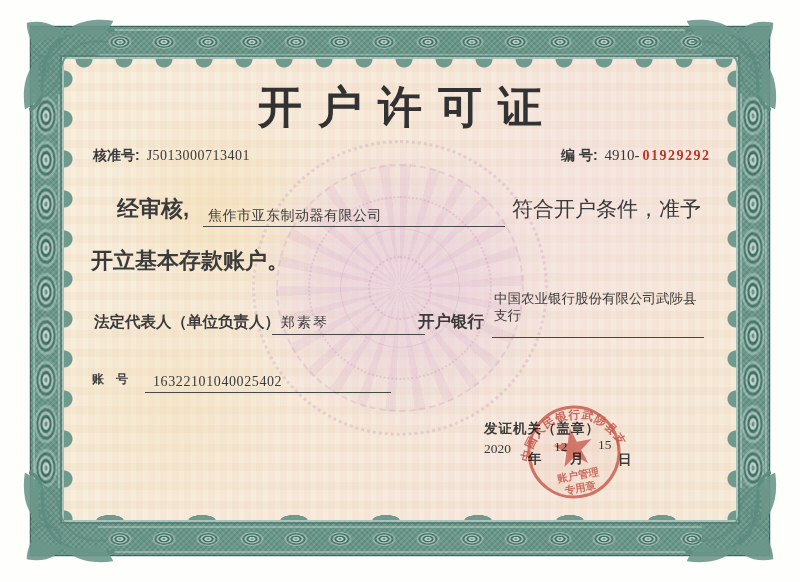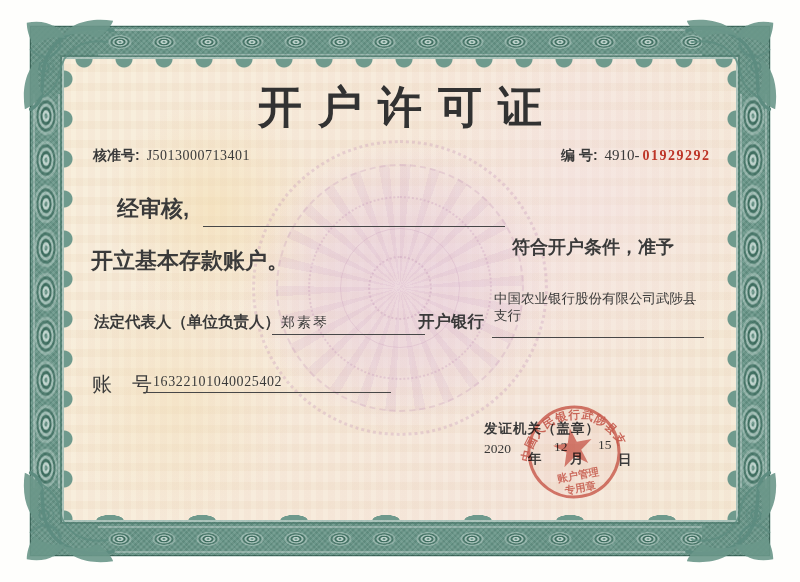--- a/index.html
+++ b/index.html
@@ -86,27 +86,27 @@
     font-size:44px;letter-spacing:16px;padding-left:16px;color:#323232;}
   .lbl{font-weight:700;color:#3a3a3a;}
   .serifv{font-family:"Liberation Serif","DejaVu Serif",serif;}
   .approval{left:93px;top:147px;font-size:14px;}
   .approval .serifv{font-size:14px;margin-left:7px;letter-spacing:.5px;font-family:Liberation Serif, serif;}
   .serial{left:561px;top:147px;font-size:14px;white-space:nowrap;}
   .serial .prefix{font-size:15px;margin-left:7px;}
   .serial .rednum{font-weight:700;letter-spacing:1.5px;margin-left:3px;}
   .reviewed{left:117px;top:194px;font-size:22px;font-weight:700;}
   .company{left:208px;top:207px;font-size:14px;letter-spacing:.5px;}
-  .condition{left:512px;top:195px;font-size:18px;font-weight:700;margin-top:40px;}
+  .condition{left:512px;top:195px;font-size:21px;font-weight:400;}
   .openacct{left:91px;top:246px;font-size:22px;font-weight:700;}
   .legal-lbl{left:94px;top:312px;font-size:15.5px;font-weight:700;text-align:center;}
   .legal-name{left:281px;top:314px;font-size:14px;letter-spacing:2px;}
   .bank-lbl{left:418px;top:311px;font-size:16.5px;font-weight:700;}
   .bank-name{left:494px;top:291px;width:210px;font-size:13.5px;line-height:16.5px;}
-  .acct-lbl{left:92px;top:371px;font-size:20px;font-weight:400;white-space:pre;}
+  .acct-lbl{left:92px;top:371px;font-size:12px;font-weight:700;white-space:pre;}
   .acct-num{left:153px;top:374px;font-size:14px;letter-spacing:.6px;}
   .uline{border-top:1.5px solid #474747;height:0;}
   .ul-company{left:203px;top:226px;width:302px;}
   .ul-legal{left:272px;top:334px;width:153px;}
   .ul-bank{left:492px;top:337px;width:212px;}
   .ul-acct{left:145px;top:392px;width:246px;}
   .issuer{left:484px;top:420px;font-size:13.5px;font-weight:700;letter-spacing:1px;}
   .dt{font-size:13.5px;}
   .dt-num{font-family:"Liberation Serif","DejaVu Serif",serif;}
   .dt-unit{font-weight:700;}
@@ -218,20 +218,21 @@
 
   <div class="abs approval">
     <span class="lbl">核准号:</span><span class="serifv">J5013000713401</span>
   </div>
 
   <div class="abs serial">
     <span class="lbl">编 号:</span><span class="serifv prefix">4910-</span><span class="serifv rednum" style="color:#bd3527">01929292</span>
   </div>
 
   <div class="abs reviewed">经审核,</div>
+  <div class="abs company serifv">焦作市亚东制动器有限公司</div>
   <div class="abs uline ul-company"></div>
   <div class="abs condition">符合开户条件，准予</div>
   <div class="abs openacct">开立基本存款账户。</div>
 
   <div class="abs legal-lbl">法定代表人（单位负责人）</div>
   <div class="abs legal-name serifv">郑素琴</div>
   <div class="abs uline ul-legal"></div>
 
   <div class="abs bank-lbl">开户银行</div>
   <div class="abs bank-name serifv">中国农业银行股份有限公司武陟县支行</div>

